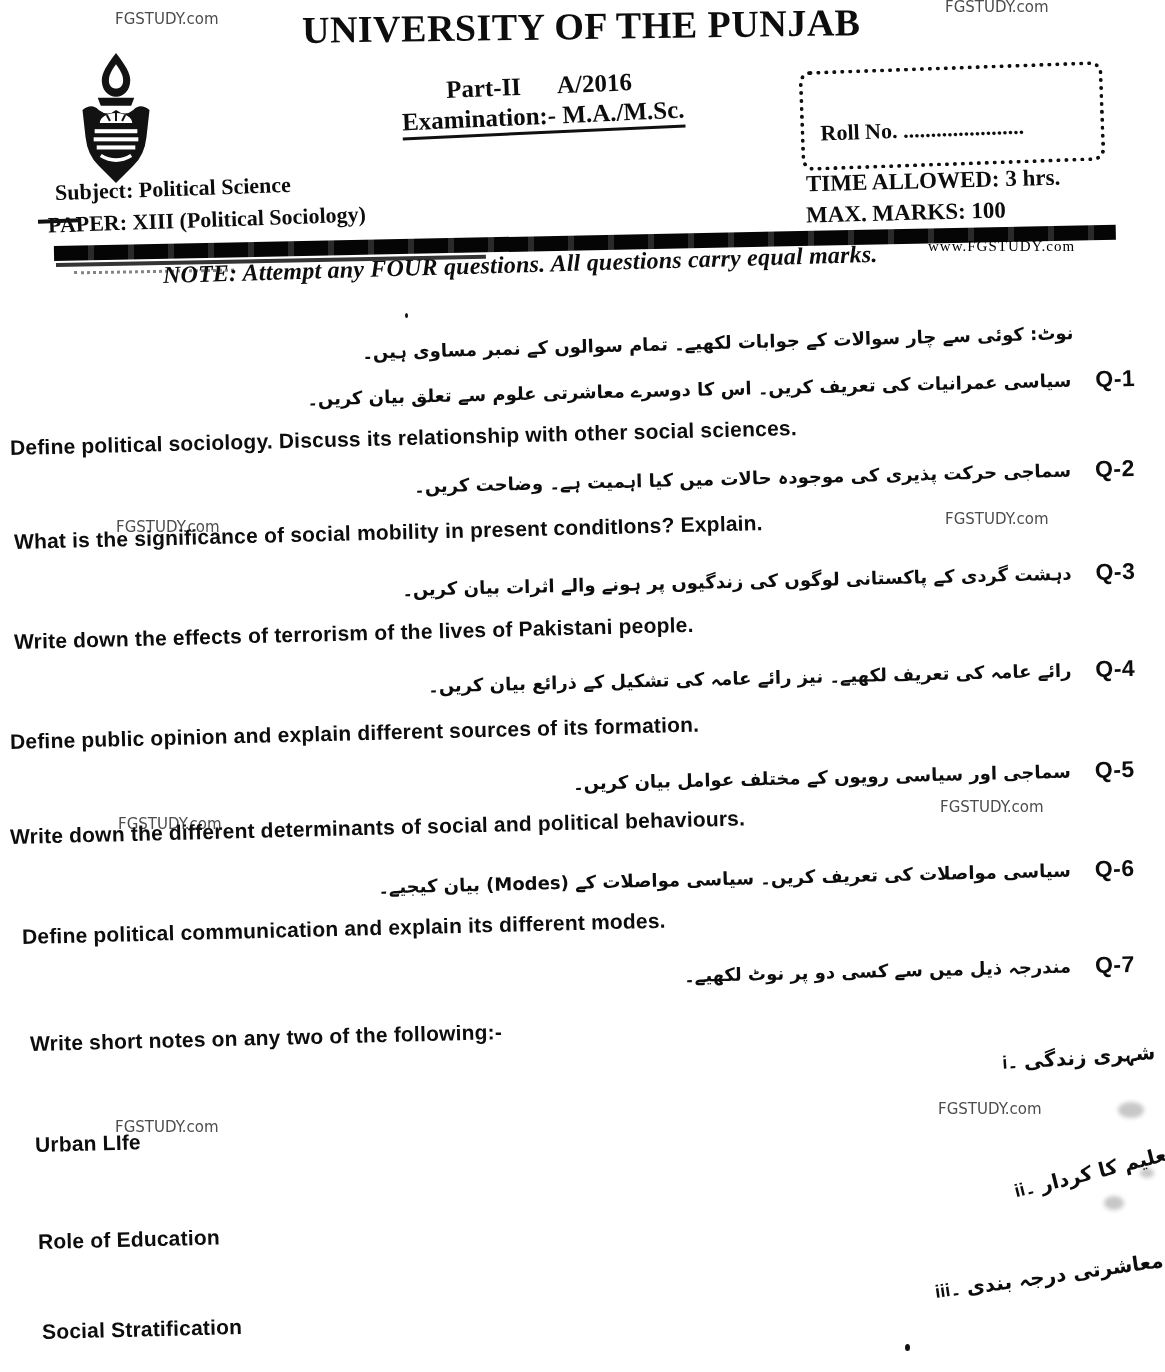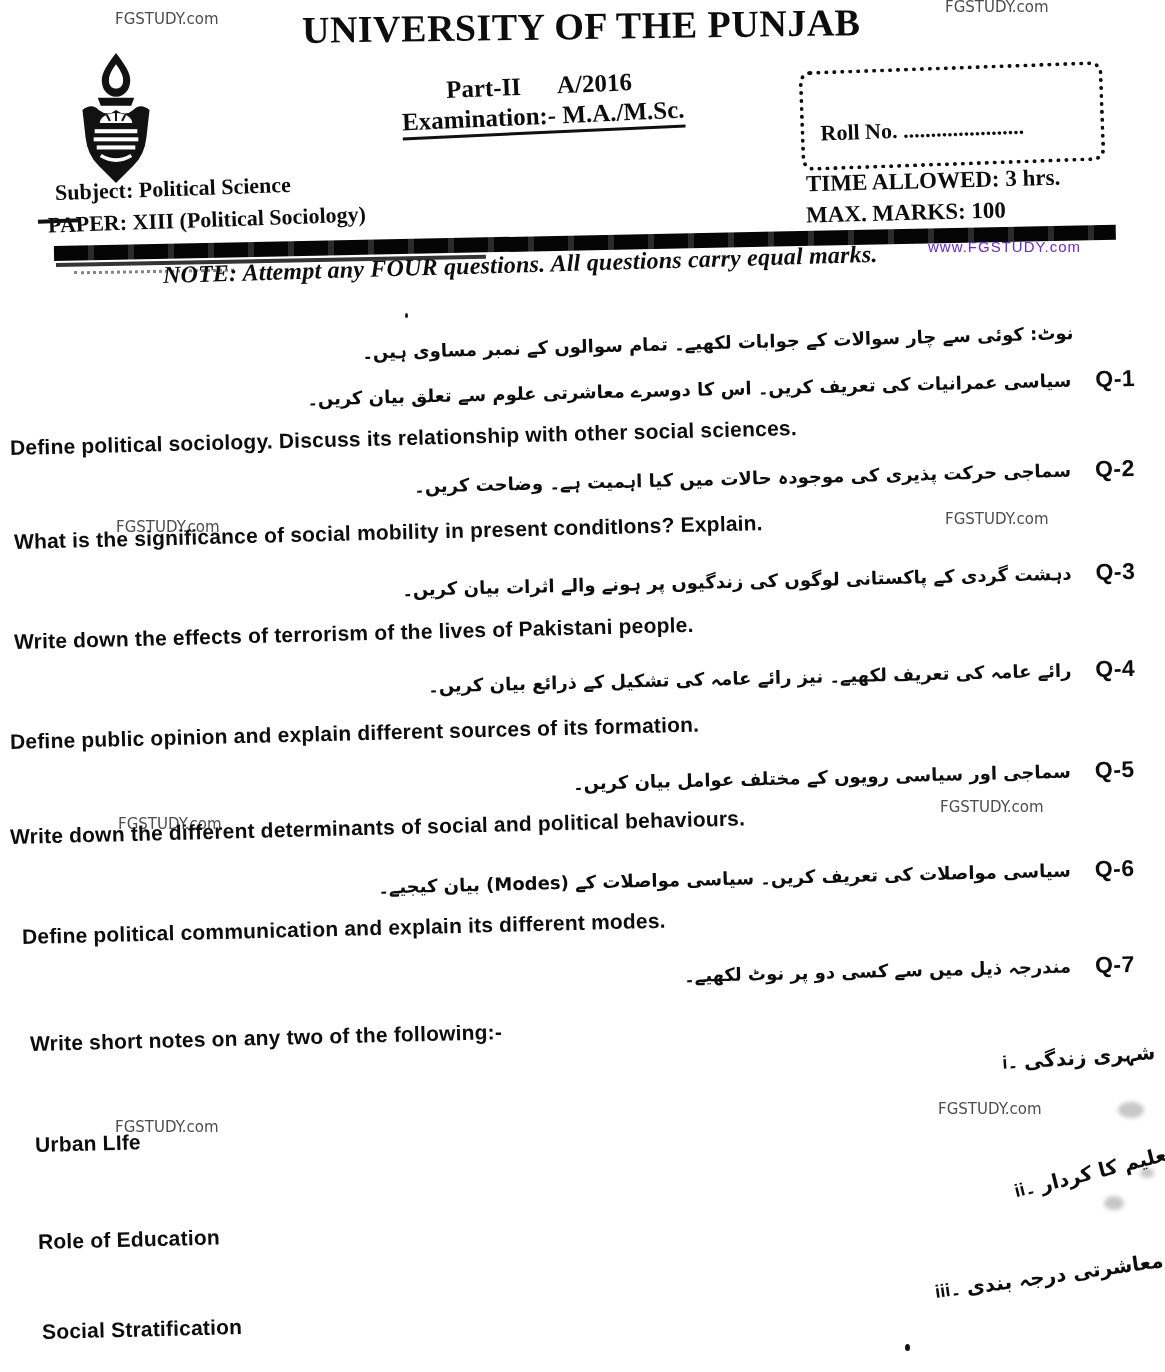--- a/index.html
+++ b/index.html
@@ -23,21 +23,21 @@
   .noteline{font-size:24px;font-style:italic;transform:rotate(-1.7deg);transform-origin:left center;letter-spacing:.2px;}
   .urdu{font-family:"DejaVu Sans",sans-serif;direction:rtl;unicode-bidi:isolate;font-weight:bold;}
   .u-note{font-size:18px;transform:rotate(-1.6deg);transform-origin:right center;}
   .qrow{display:flex;align-items:center;gap:24px;transform:rotate(-1.4deg);transform-origin:right center;}
   .qlabel{font-weight:bold;font-size:23px;letter-spacing:.5px;}
   .qurdu{font-size:18px;}
   .en{font-weight:bold;font-size:21px;transform:rotate(-1.45deg);transform-origin:left center;letter-spacing:.2px;}
   .snote{display:flex;align-items:center;gap:6px;transform-origin:right center;}
   .snum{font-weight:bold;font-size:18px;font-family:"Liberation Sans",sans-serif;}
   .snurdu{font-size:20px;}
-  .barwm{font-family:Liberation Sans, sans-serif;font-size:15px;color:#6d28d9;letter-spacing:1px;}
+  .barwm{font-family:Liberation Serif, serif;font-size:15px;color:#000000;letter-spacing:1px;}
   .dot{background:#111;border-radius:50%;}
   .smudge{background:#9a9a9a;border-radius:50%;filter:blur(2px);opacity:.55;}
 </style>
 </head>
 <body>
 
 <div class="page">
 
   <div class="abs wm" style="left:115px;top:10px;">FGSTUDY.com</div>
   <div class="abs wm" style="left:945px;top:-2px;">FGSTUDY.com</div>

